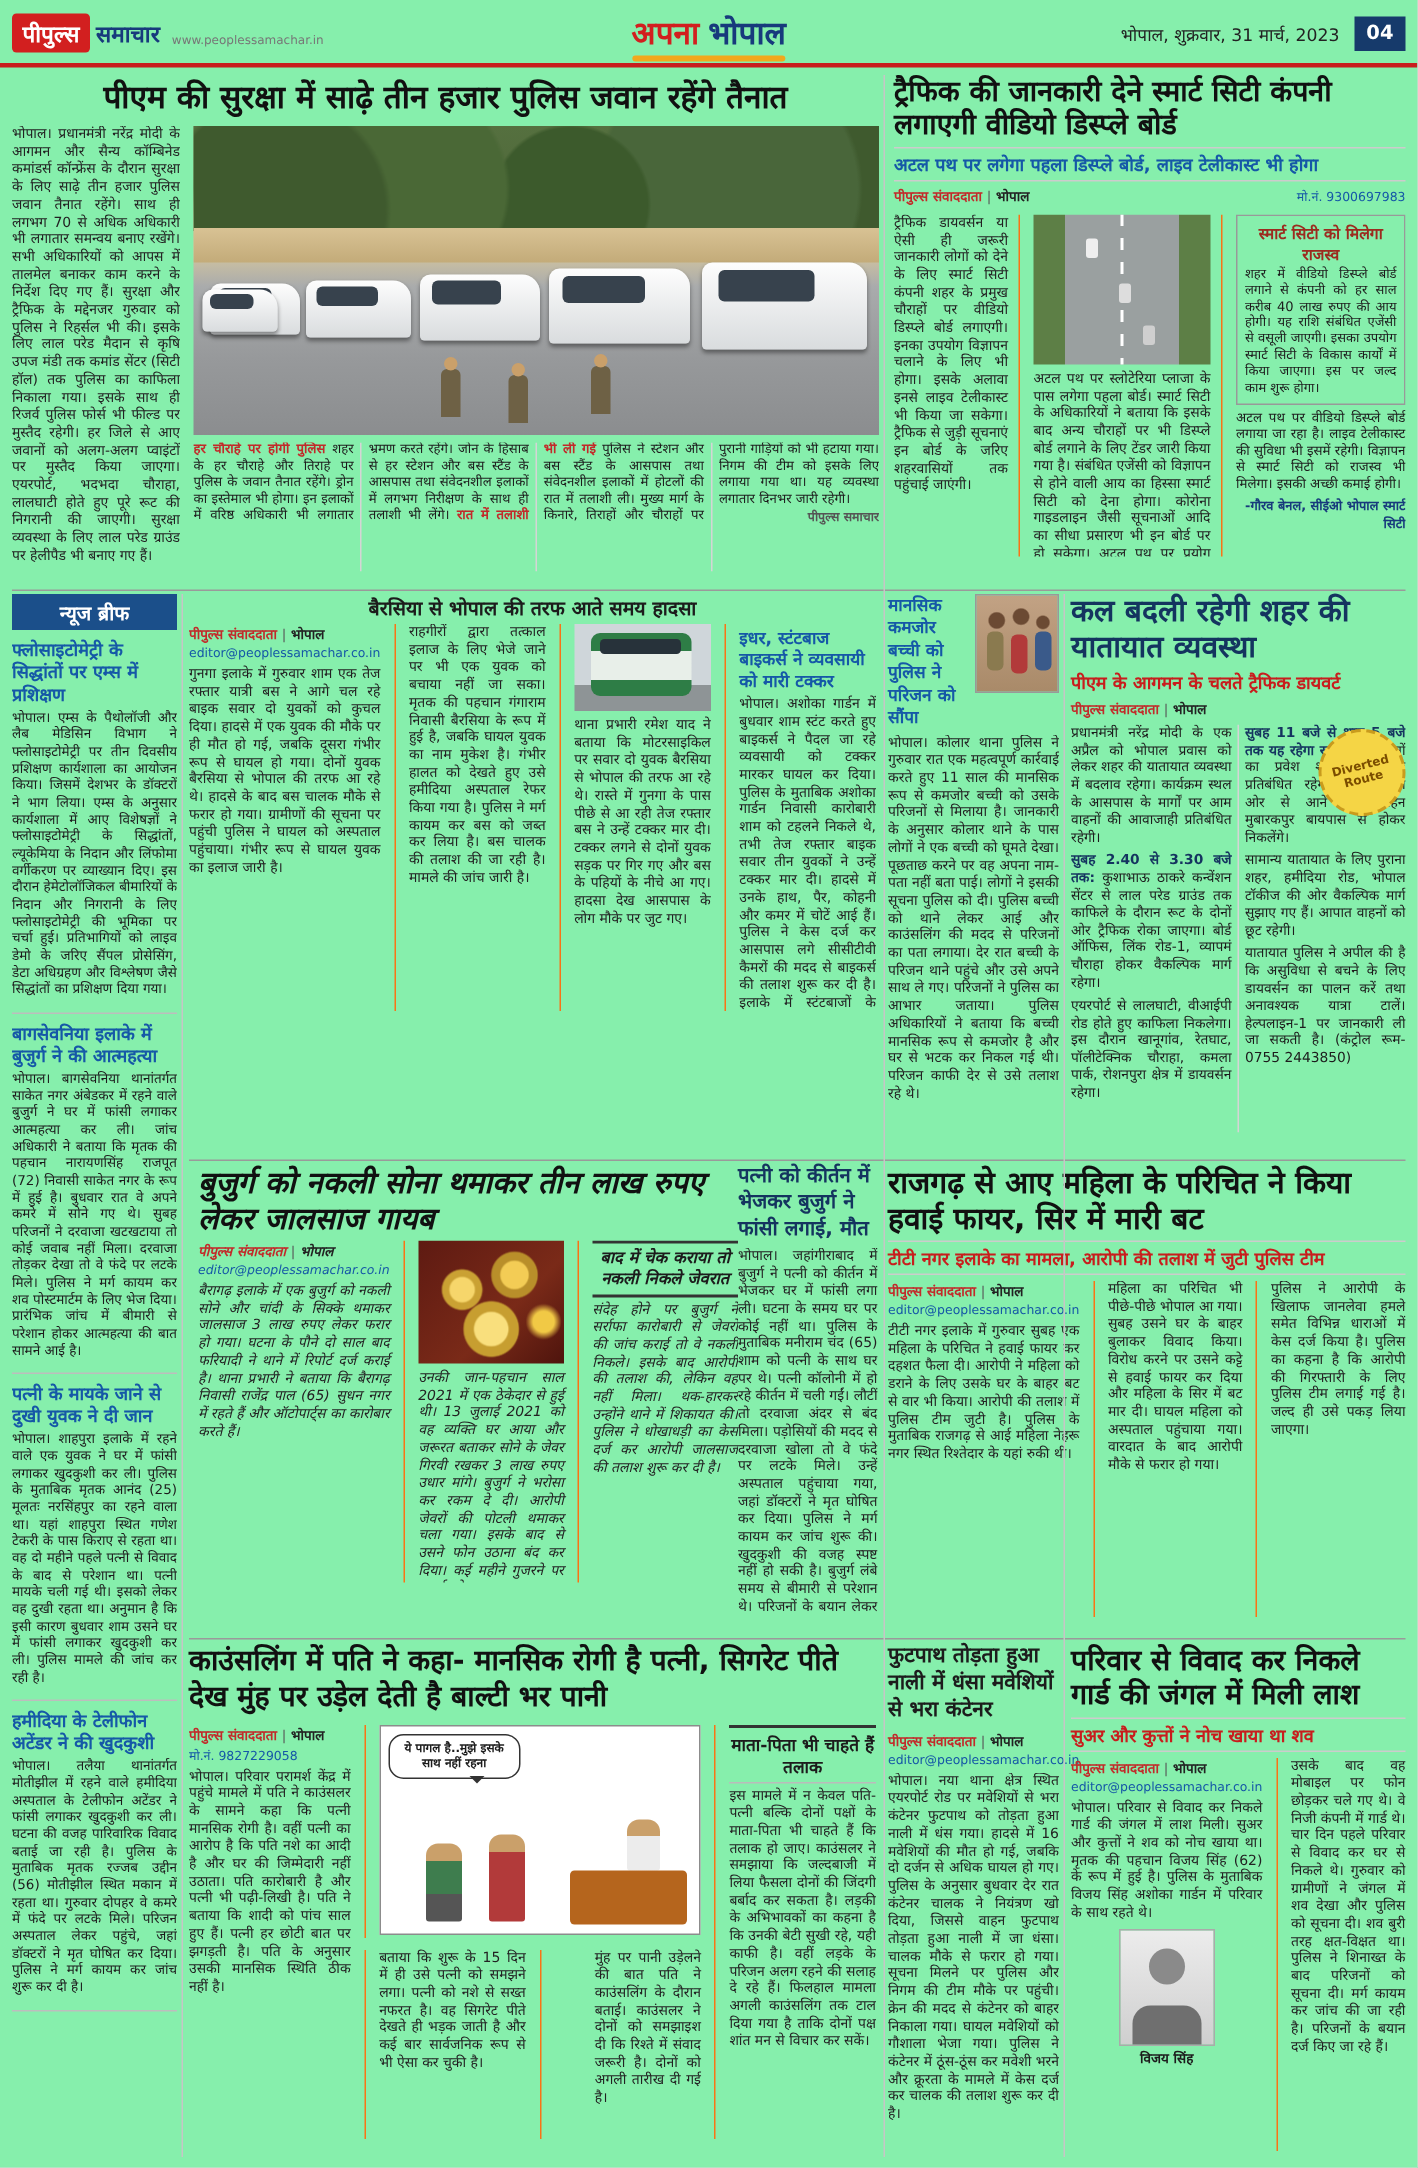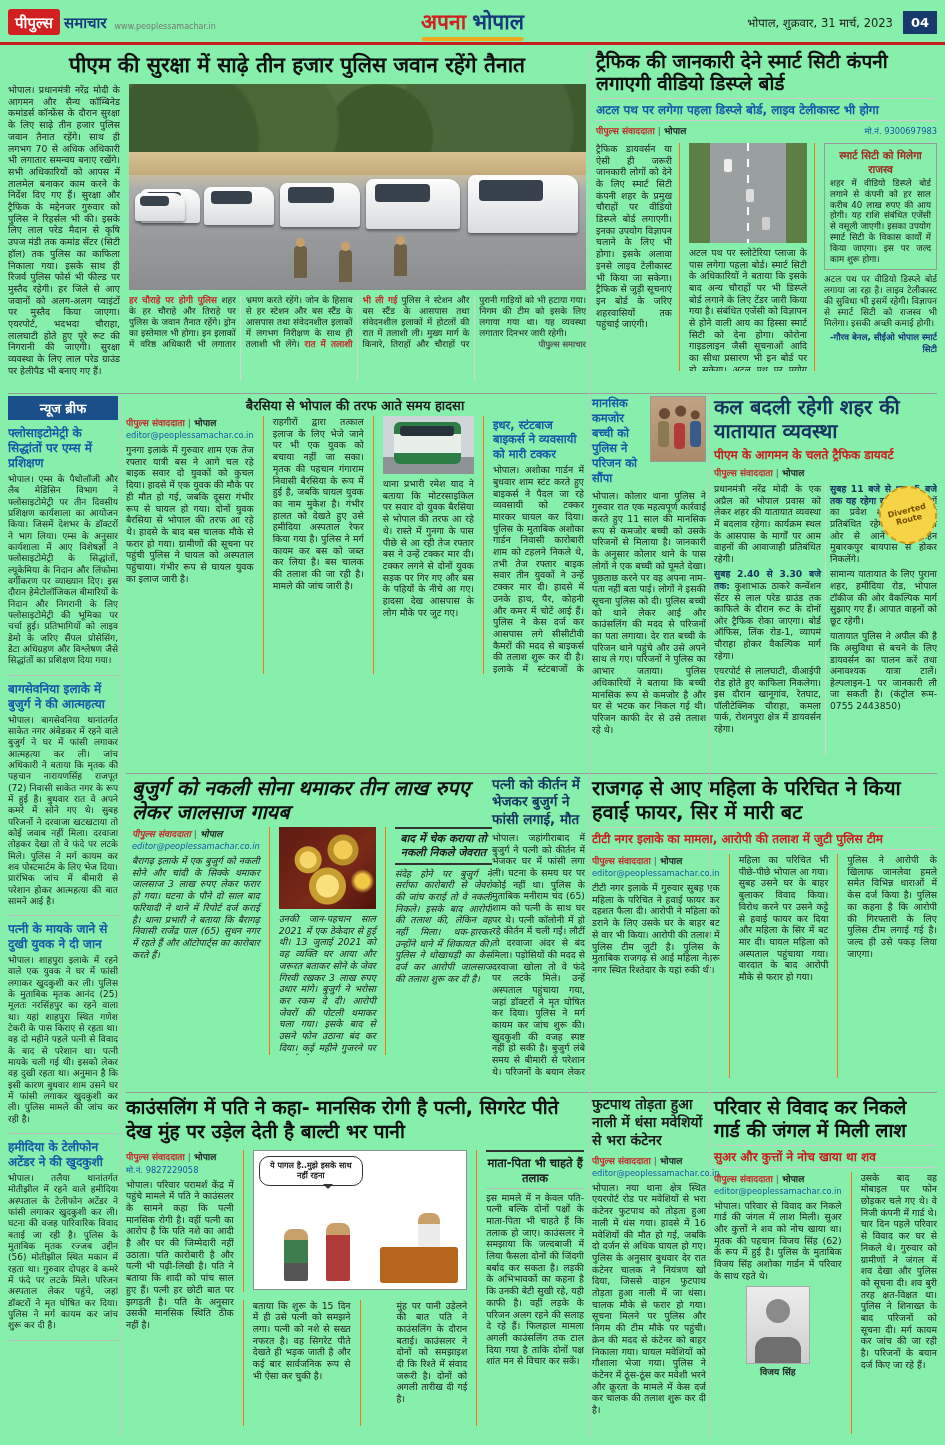--- a/index.html
+++ b/index.html
@@ -144,21 +144,21 @@
   .art-raj .deck-red { font-size:12px; border-top:1px solid #ccc; border-bottom:1px solid #ccc; padding:2px 0; margin-bottom:4px; }
   .raj-grid { display:grid; grid-template-columns:repeat(3,1fr); gap:9px; height:224px; overflow:hidden; }
 
   
   .art-coun { position:absolute; top:1096px; left:126px; width:458px; }
   .art-coun h2 { font-size:19px; line-height:1.25; margin-bottom:6px; }
   .coun-grid { display:grid; grid-template-columns:repeat(4,1fr); grid-template-rows:142px auto; gap:8px 9px;
     grid-template-areas:"c1 cart cart c4" "c1 t2 t3 c4"; height:276px; overflow:hidden; }
   .coun-c1 { grid-area:c1; } .coun-cart { grid-area:cart; } .coun-t2 { grid-area:t2; } .coun-t3 { grid-area:t3;padding-left:36px; } .coun-c4 { grid-area:c4; }
   .cartoon { position:relative; height:140px; background:#fff; border:1px solid #8c8c8c; overflow:hidden; }
-  .bubble { position:absolute; left:5px; top:5px; width:104px; padding:4px 5px; background:#fff; border:1.5px solid #333; border-radius:10px;
+  .bubble { position:absolute; left:5px; top:5px; width:88px; padding:4px 5px; background:#fff; border:1.5px solid #333; border-radius:10px;
     font-size:8px; font-weight:700; text-align:center; line-height:1.3; z-index:2; }
   .bubble::after { content:""; position:absolute; bottom:-9px; left:62%; border:5px solid transparent; border-top-color:#333; }
   .fig-man { position:absolute; left:30px; bottom:8px; width:24px; height:52px; background:linear-gradient(180deg,#caa06a 0 22%, #3e7d4e 22% 65%, #555 65% 100%); border-radius:8px 8px 2px 2px; }
   .fig-wife { position:absolute; left:72px; bottom:8px; width:24px; height:58px; background:linear-gradient(180deg,#caa06a 0 20%, #b23a3a 20% 100%); border-radius:8px 8px 2px 2px; }
   .desk { position:absolute; right:8px; bottom:6px; width:78px; height:36px; background:#b5651d; border-radius:3px; }
   .fig-couns { position:absolute; right:26px; bottom:42px; width:22px; height:34px; background:linear-gradient(180deg,#caa06a 0 32%, #ececec 32% 100%); border-radius:8px 8px 2px 2px; }
   .coun-box h4 { font-size:11.5px; font-weight:800; text-align:center; border-top:2px solid #333; border-bottom:1px solid #bbb; padding:3px 0; margin-bottom:3px; }
 
   
   .art-cont { position:absolute; top:1096px; left:592px; width:114px; }

